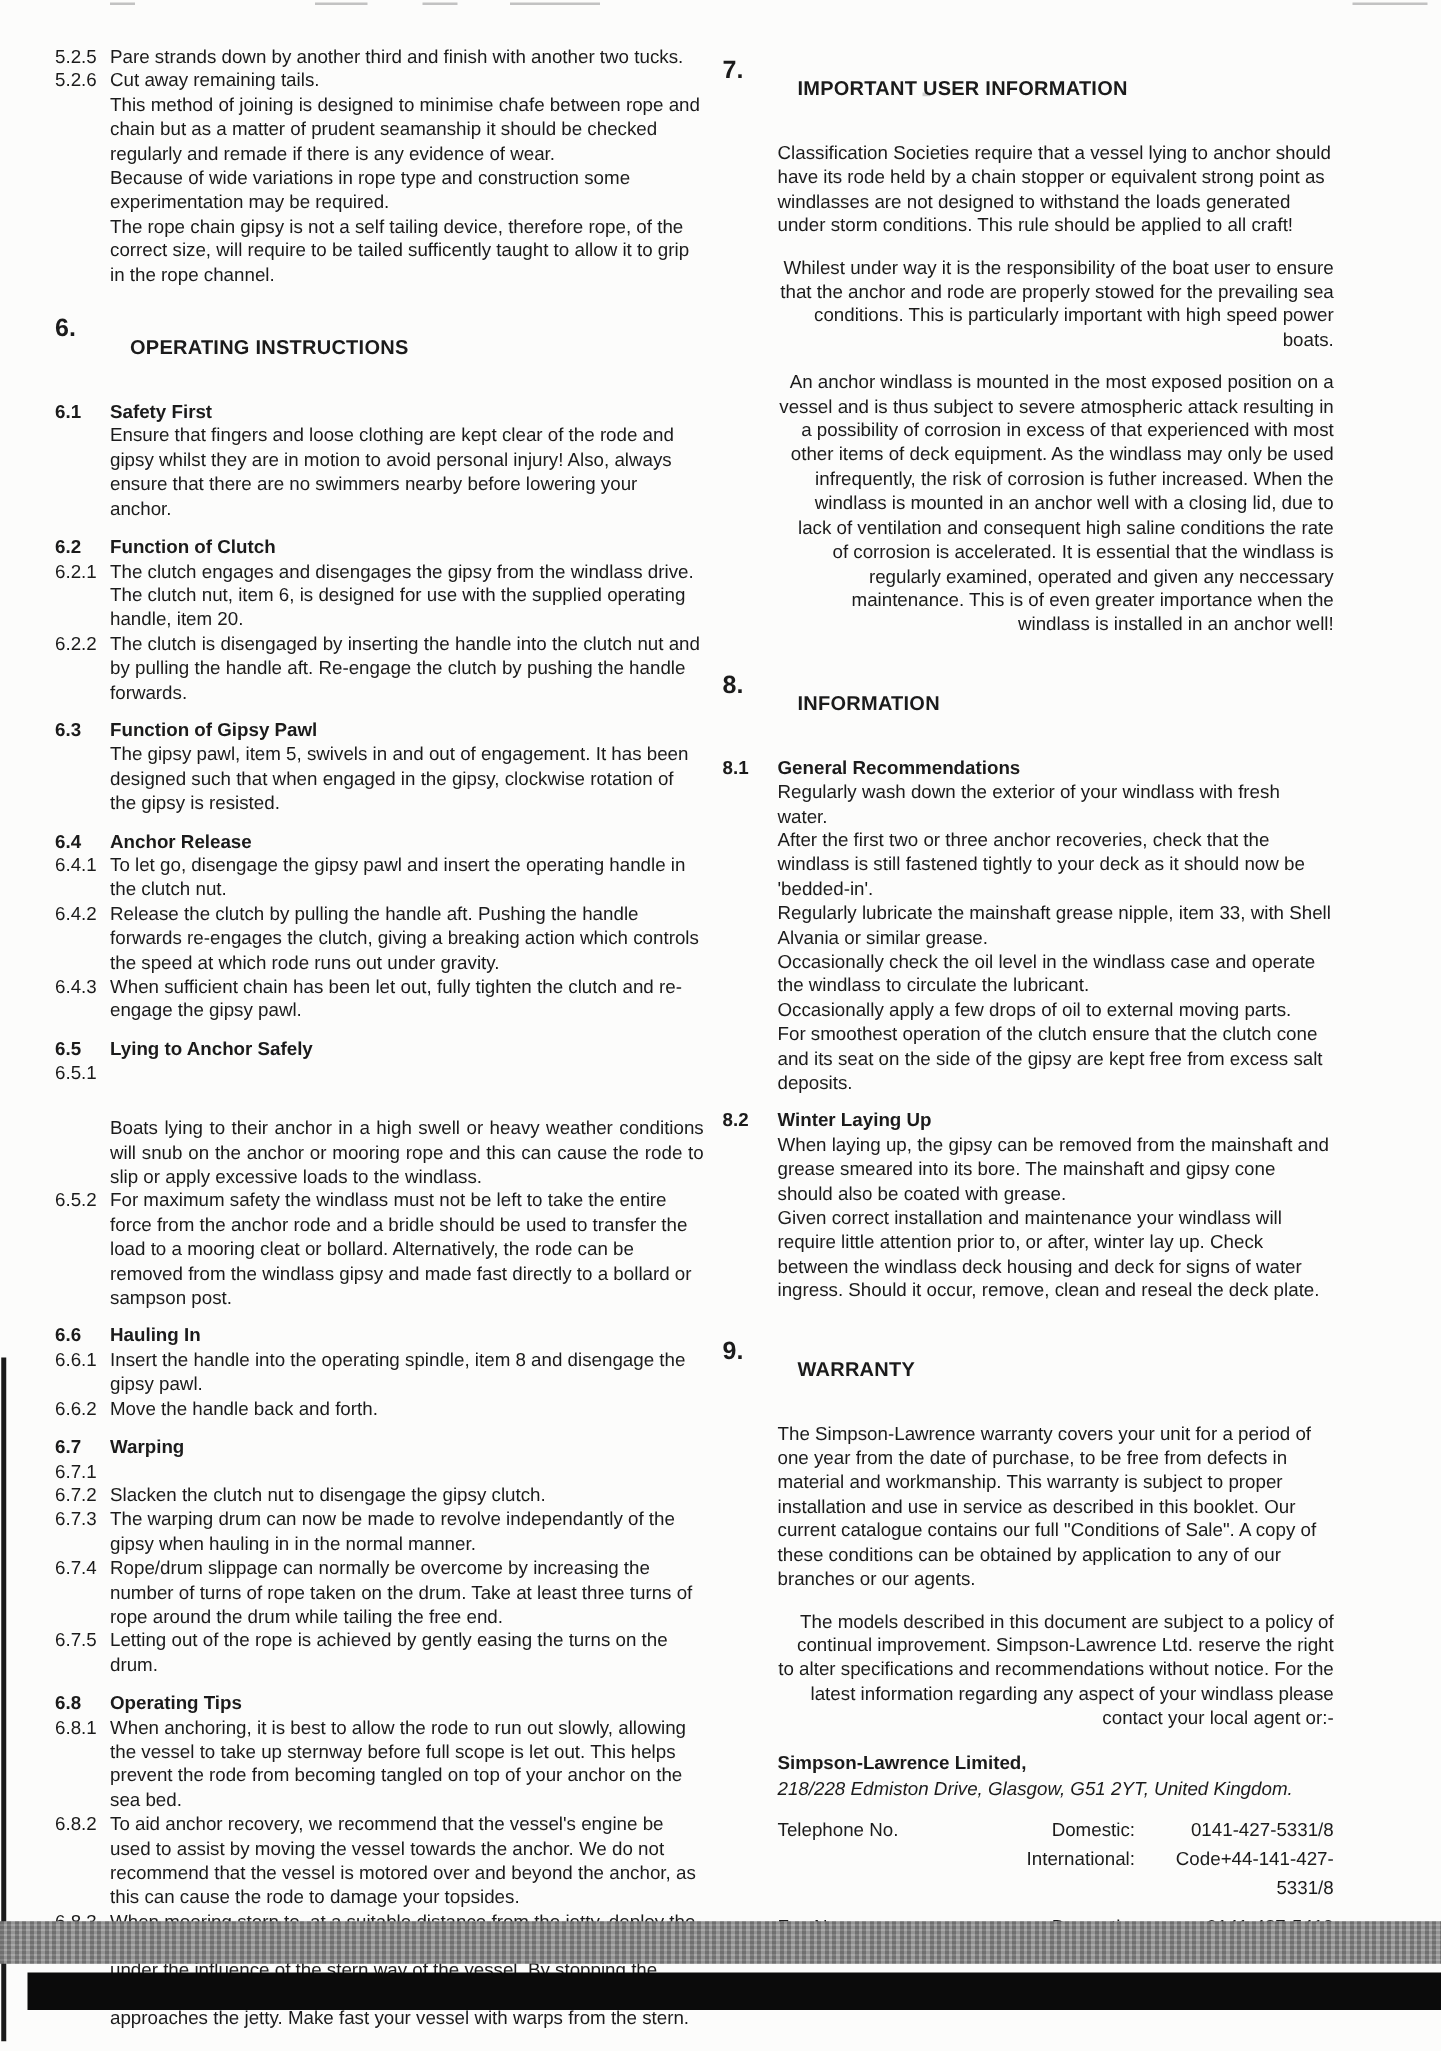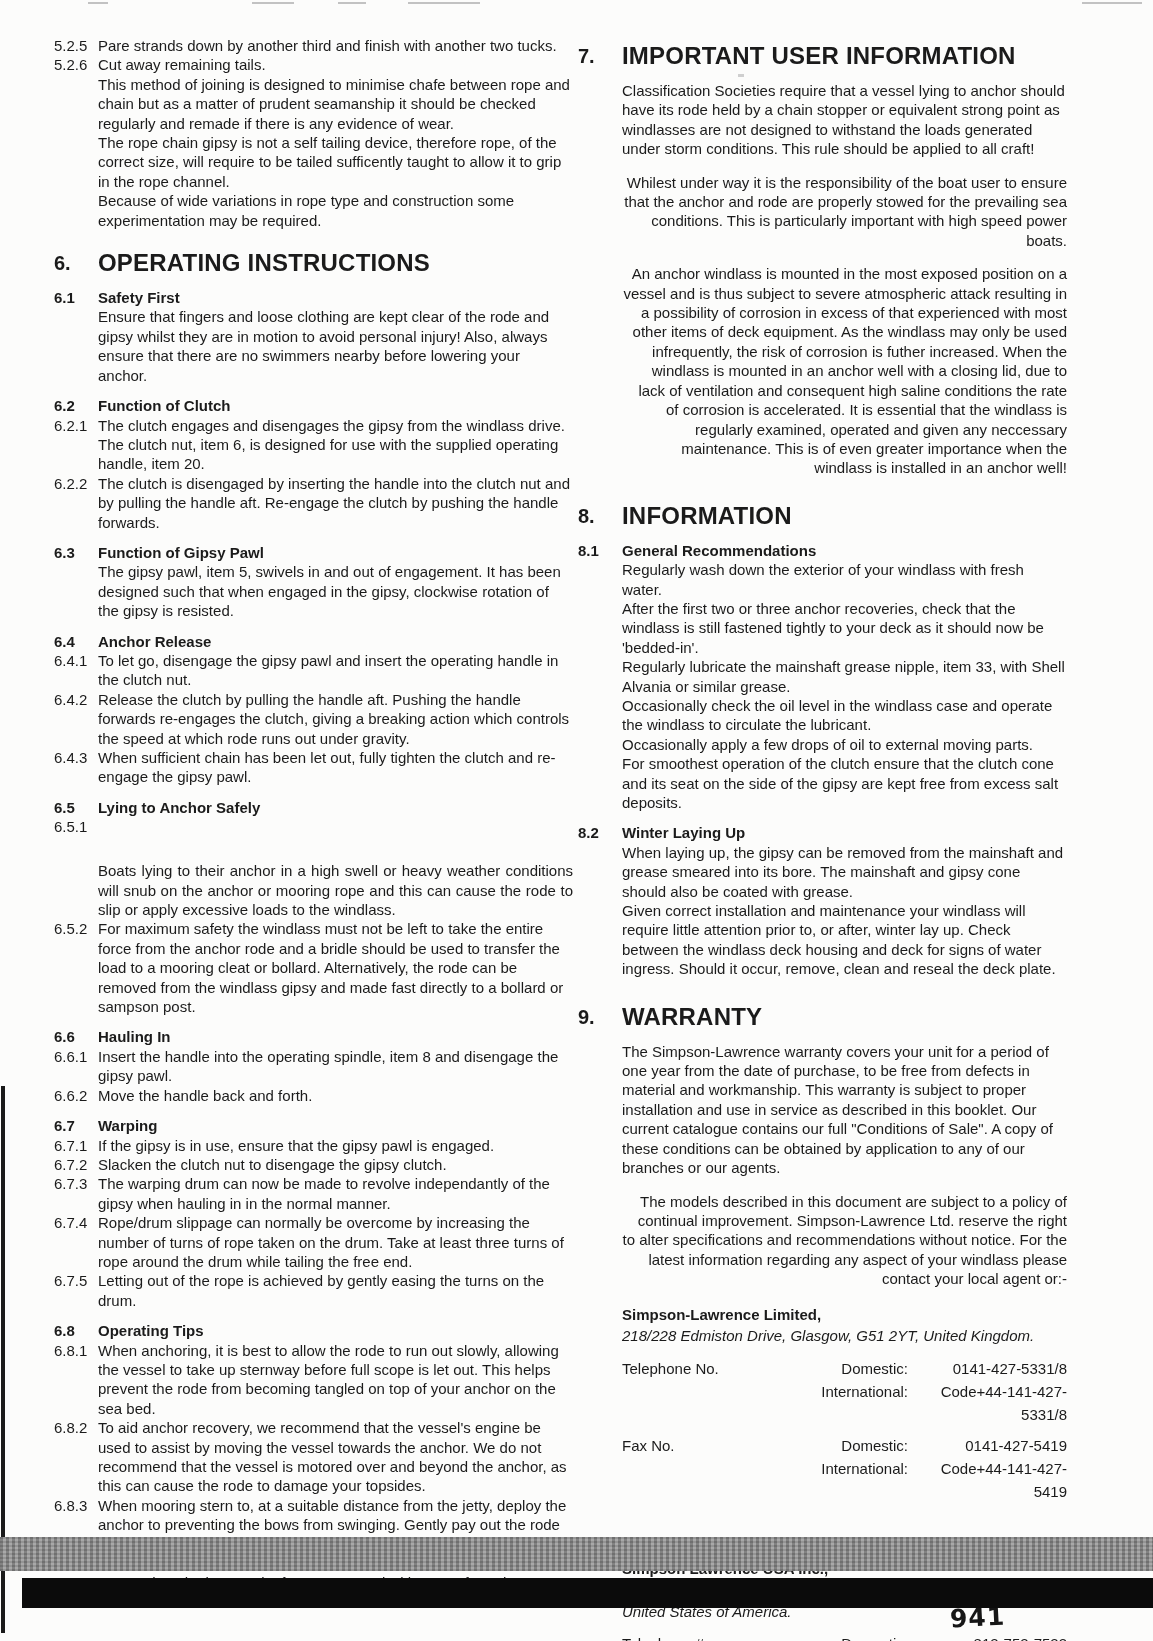--- a/index.html
+++ b/index.html
@@ -4,32 +4,32 @@
 <style>
   html,body{margin:0;padding:0;}
   body{
     width:1153px;height:1641px;position:relative;
     background:#fcfcfb;color:#1b1b1b;
     font-family:"Liberation Sans",sans-serif;
     font-size:15px;line-height:19.4px;
     overflow:hidden;
   }
   .col{position:absolute;}
-  .col-left{left:54px;top:36px;width:519px;}
+  .col-left{left:44px;top:36px;width:519px;}
   .col-right{left:578px;top:44px;width:489px;}
 
   .item{display:flex;}
   .num{flex:none;width:44px;}
   p{margin:0;}
   .b{font-weight:bold;}
   .justify{text-align:justify;margin-top:44px;}
 
   .sec-head{display:flex;margin:21px 0 13px;}
   .sec-head .num{font-size:20px;font-weight:bold;line-height:24px;}
-  .sec-head h2{margin:0;font-size:24px;line-height:24px;font-weight:bold;letter-spacing:.2px;}
+  .sec-head h2{margin:16px;font-size:16px;line-height:24px;font-weight:bold;letter-spacing:.2px;}
   .col-right .sec-head{margin-top:26px;}
   .col-right .sec-head.first{margin-top:0;}
 
   .sub{margin-top:11px;}
 
   .indent{margin-left:44px;}
   .para + .para{margin-top:14px;text-align:right;}
   .tight p{margin:0;}
 
   .company{margin-top:16px;}
@@ -75,22 +75,22 @@
     <span class="num">5.2.5</span>
     <div>
       <p>Pare strands down by another third and finish with another two tucks.</p>
     </div>
   </div>
   <div class="item">
     <span class="num">5.2.6</span>
     <div>
       <p>Cut away remaining tails.</p>
       <p>This method of joining is designed to minimise chafe between rope and chain but as a matter of prudent seamanship it should be checked regularly and remade if there is any evidence of wear.</p>
+      <p>Because of wide variations in rope type and construction some experimentation may be required.</p>
       <p>The rope chain gipsy is not a self tailing device, therefore rope, of the correct size, will require to be tailed sufficently taught to allow it to grip in the rope channel.</p>
-      <p>Because of wide variations in rope type and construction some experimentation may be required.</p>
     </div>
   </div>
 
   <div class="sec-head">
     <span class="num">6.</span>
     <h2>OPERATING INSTRUCTIONS</h2>
   </div>
 
   <div class="sub">
     <div class="item">
@@ -214,23 +214,20 @@
 
   <div class="sub">
     <div class="item">
       <span class="num b">6.7</span>
       <div>
           <p class="b">Warping</p>
         </div>
     </div>
     <div class="item">
       <span class="num">6.7.1</span>
-      <div>
-          <p>If the gipsy is in use, ensure that the gipsy pawl is engaged.</p>
-        </div>
     </div>
     <div class="item">
       <span class="num">6.7.2</span>
       <div>
           <p>Slacken the clutch nut to disengage the gipsy clutch.</p>
         </div>
     </div>
     <div class="item">
       <span class="num">6.7.3</span>
       <div>

